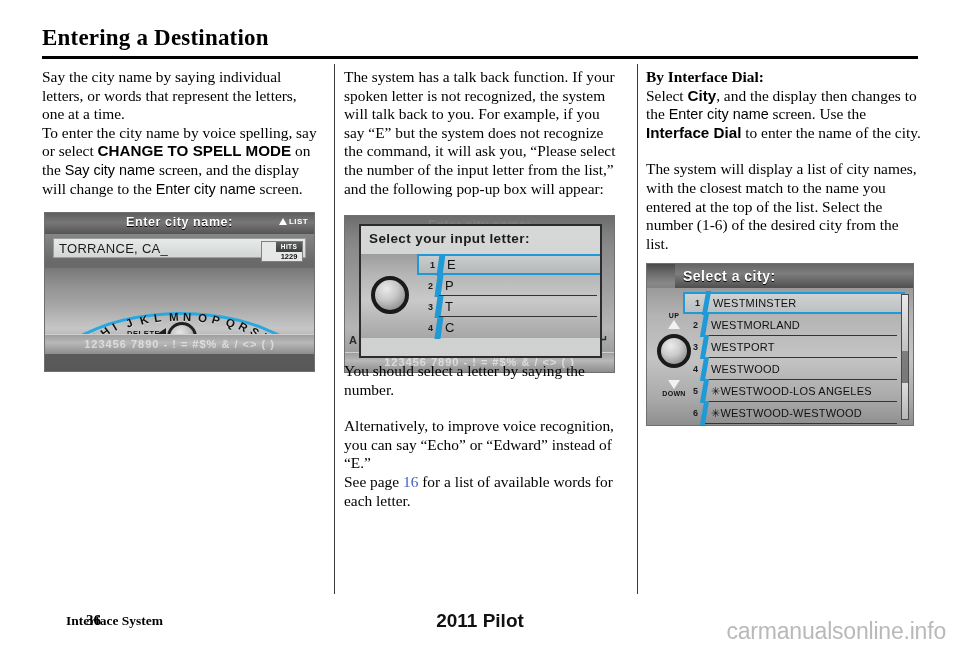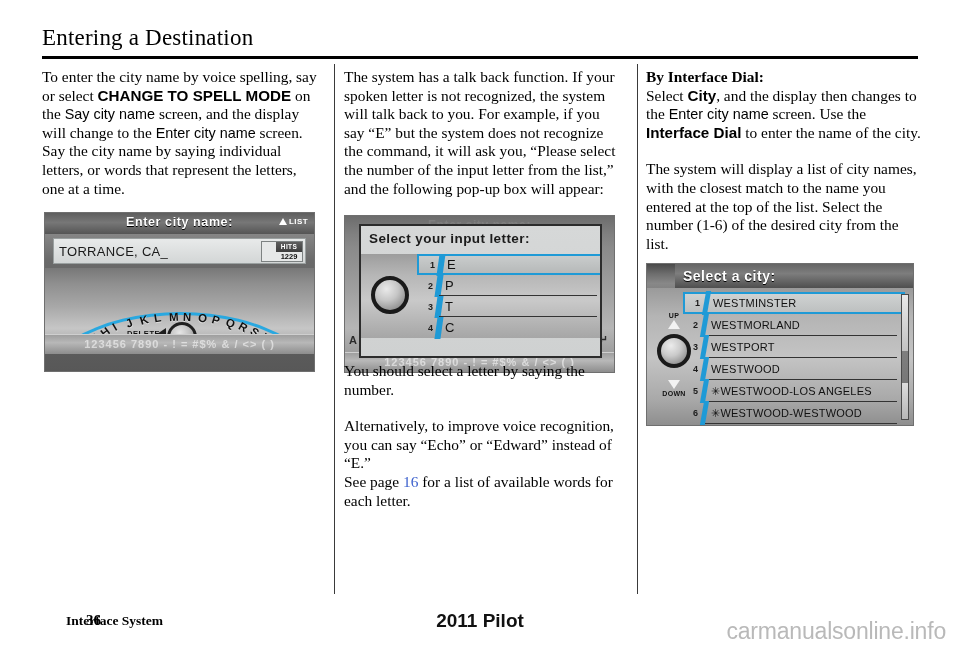--- a/index.html
+++ b/index.html
@@ -12,21 +12,21 @@
     font-family: "Liberation Serif", serif;
     color: #000;
     overflow: hidden;
   }
 
   
   .page-title {
     position: absolute;
     left: 42px; top: 25px;
     font-family: "Liberation Serif", serif;
-    font-weight: normal;
+    font-weight: bold;
     font-size: 23px;
     letter-spacing: 0.2px;
   }
   .title-rule {
     position: absolute;
     left: 42px; top: 56px;
     width: 876px; height: 0;
     border-top: 2px solid #000;
     border-bottom: 1px solid #000;
     height: 3px;
@@ -96,21 +96,21 @@
     font-size: 8px; font-weight: bold; color: #fff; letter-spacing: .4px;
     display: flex; align-items: center; gap: 2px;
   }
   .tri-up {
     width: 0; height: 0;
     border-left: 4px solid transparent;
     border-right: 4px solid transparent;
     border-bottom: 7px solid #fff;
   }
   .input-field {
-    position: absolute; left: 8px; top: 25px; width: 253px; height: 26px;
+    position: absolute; left: 8px; top: 25px; width: 253px; height: 20px;
     box-sizing: border-box;
     background: linear-gradient(180deg,#e8eaea 0%,#d3d6d6 100%);
     border: 1px solid #9aa0a0;
     display: flex; align-items: center;
   }
   .input-value {
     margin-left: 5px;
     font-size: 13px; color: #1a1a1a; letter-spacing: .3px;
   }
   .hits-box {
@@ -351,22 +351,22 @@
 <body>
 
 <div class="page-title">Entering a Destination</div>
 <div class="title-rule"></div>
 
 <div class="col-divider d1"></div>
 <div class="col-divider d2"></div>
 
 <div class="col c1">
   <div class="body-text">
+    <p>Say the city name by saying individual letters, or words that represent the letters, one at a time.</p>
     <p id="p-left-1"><span>To enter the city name by voice spelling, say or select </span><span class="sans-b">CHANGE TO SPELL MODE</span><span> on the </span><span class="sans">Say city name</span><span> screen, and the display will change to the </span><span class="sans">Enter city name</span><span> screen.</span></p>
-    <p>Say the city name by saying individual letters, or words that represent the letters, one at a time.</p>
   </div>
 </div>
 
 <div class="nav-shot" id="shot-enter-city">
   <div class="sc-header">
     <div class="sc-title1">Enter city name:</div>
     <div class="list-btn">
       <span class="tri-up"></span>
       <span>LIST</span>
     </div>

